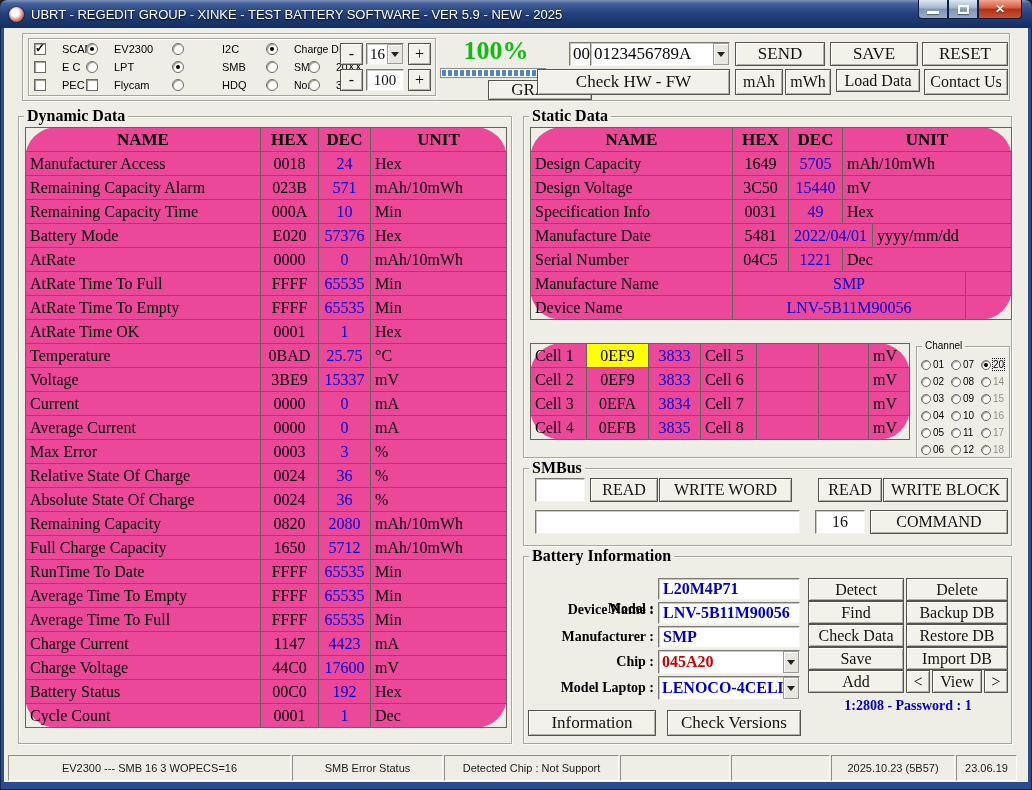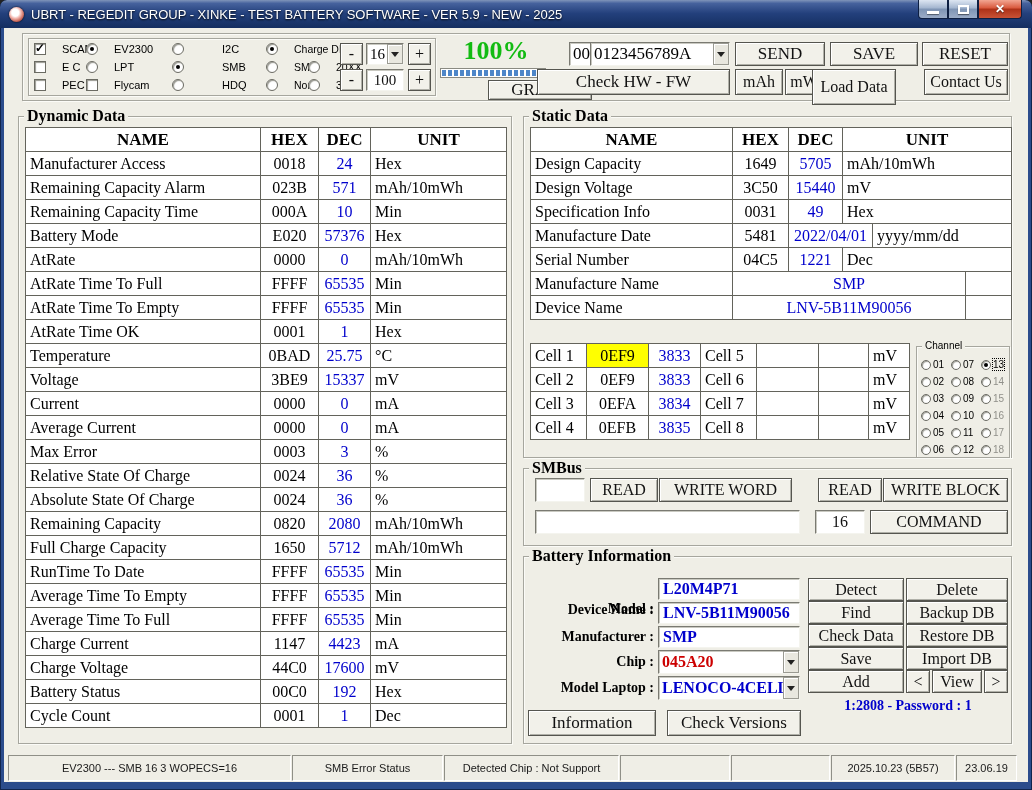--- a/index.html
+++ b/index.html
@@ -47,21 +47,21 @@
   .rb.on::after{content:"";position:absolute;left:3px;top:3px;width:4px;height:4px;border-radius:50%;background:#000;}
   .rb.smr{width:10px;height:10px;}
   .rb.smr.on::after{left:2px;top:2px;}
   .ctl-row{display:flex;align-items:center;white-space:nowrap;font-size:11px;color:#000;}
   .ctl-row .lbl{margin-left:16px;}
   
   .groupbox{position:absolute;border:1px solid #a6a69e;box-shadow:inset 1px 1px 0 #fbfbf7,1px 1px 0 #fbfbf7;}
   .gb-label{position:absolute;top:-10px;left:5px;background:var(--bg);padding:0 3px;
     font-family:var(--serif);font-weight:bold;font-size:16px;color:#000;white-space:nowrap;}
   
-  table{border-collapse:collapse;table-layout:fixed;background:#ffffff;}
+  table{border-collapse:collapse;table-layout:fixed;background:#ec4899;border-radius:32px;}
   td,th{border:1px solid var(--line);height:24px;padding:0;overflow:hidden;white-space:nowrap;font-family:var(--serif);font-size:16px;}
   th{font-size:17px;font-weight:bold;text-align:center;}
   .c-name{padding-left:4px;text-align:left;}
   .c-hex{text-align:center;}
   .c-dec{text-align:center;color:var(--blue);}
   .c-unit{padding-left:4px;text-align:left;}
   .c-span{text-align:center;color:var(--blue);}
   .c-hex.hl{background:var(--hl);}
   
   .ch-grid{position:absolute;left:4px;top:9px;display:grid;grid-template-columns:30px 30px 29px;grid-auto-rows:17px;align-items:center;}
@@ -200,21 +200,21 @@
           <span class="tri"></span>
         </span>
       </div>
     <div class="abs btn" style="left:731px;top:14px;width:90px;height:24px;">SEND</div>
     <div class="abs btn" style="left:826px;top:14px;width:88px;height:24px;">SAVE</div>
     <div class="abs btn" style="left:918px;top:14px;width:86px;height:24px;">RESET</div>
 
     <div class="abs btn" style="left:533px;top:41px;width:193px;height:26px;">Check HW - FW</div>
     <div class="abs btn sm" style="left:731px;top:41px;width:48px;height:26px;">mAh</div>
     <div class="abs btn sm" style="left:781px;top:41px;width:46px;height:26px;">mWh</div>
-    <div class="abs btn sm" style="left:808px;top:41px;width:84px;height:36px;">Load Data</div>
+    <div class="abs btn sm" style="left:832px;top:41px;width:84px;height:23px;">Load Data</div>
     <div class="abs btn sm" style="left:920px;top:41px;width:84px;height:26px;">Contact Us</div>
 
     <div class="groupbox" style="left:14px;top:88px;width:494px;height:628px;">
       <span class="gb-label">Dynamic Data</span>
     </div>
     <table class="abs" style="left:21px;top:99px;width:481px;">
       <colgroup>
           <col style="width:235px">
           <col style="width:58px">
           <col style="width:52px">
@@ -531,21 +531,21 @@
     <span class="ch-label">01</span>
   </span>
 
   <span class="ch-item">
     <span class="rb smr"></span>
     <span class="ch-label">07</span>
   </span>
 
   <span class="ch-item">
     <span class="rb smr on"></span>
-    <span class="ch-label focus">13</span>
+    <span class="ch-label focus">20</span>
   </span>
 
   <span class="ch-item">
     <span class="rb smr"></span>
     <span class="ch-label">02</span>
   </span>
 
   <span class="ch-item">
     <span class="rb smr"></span>
     <span class="ch-label">08</span>

